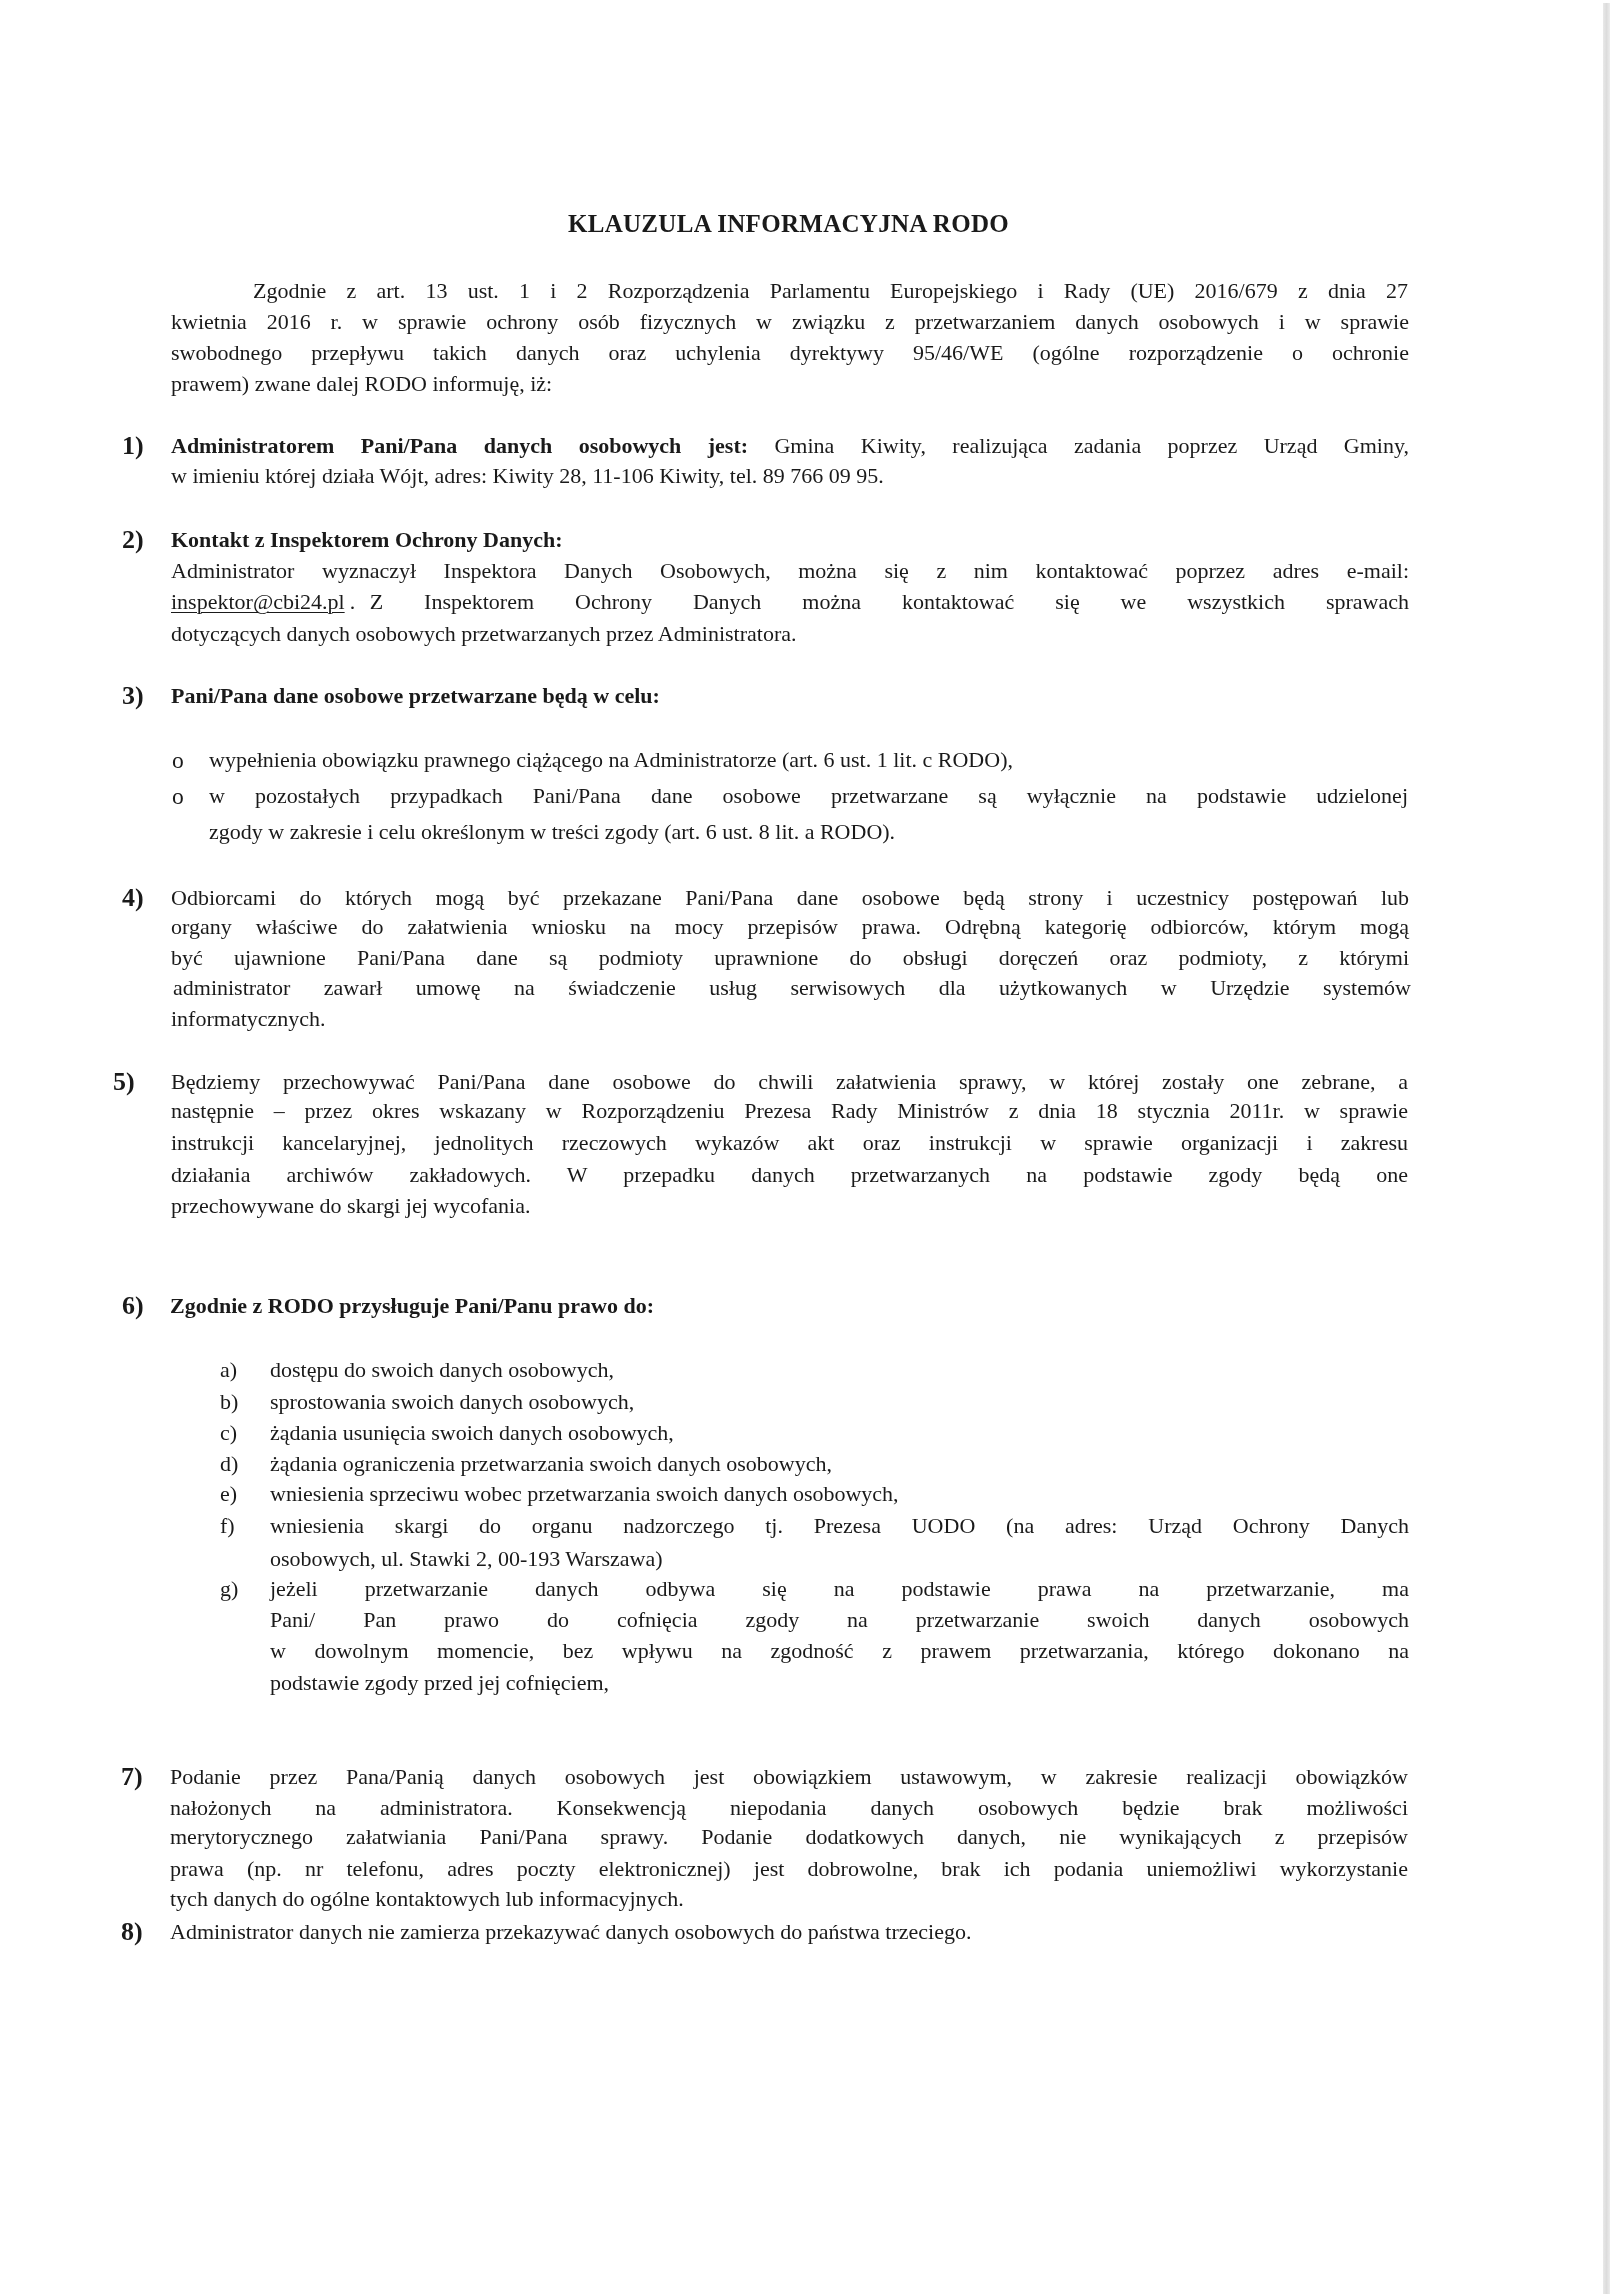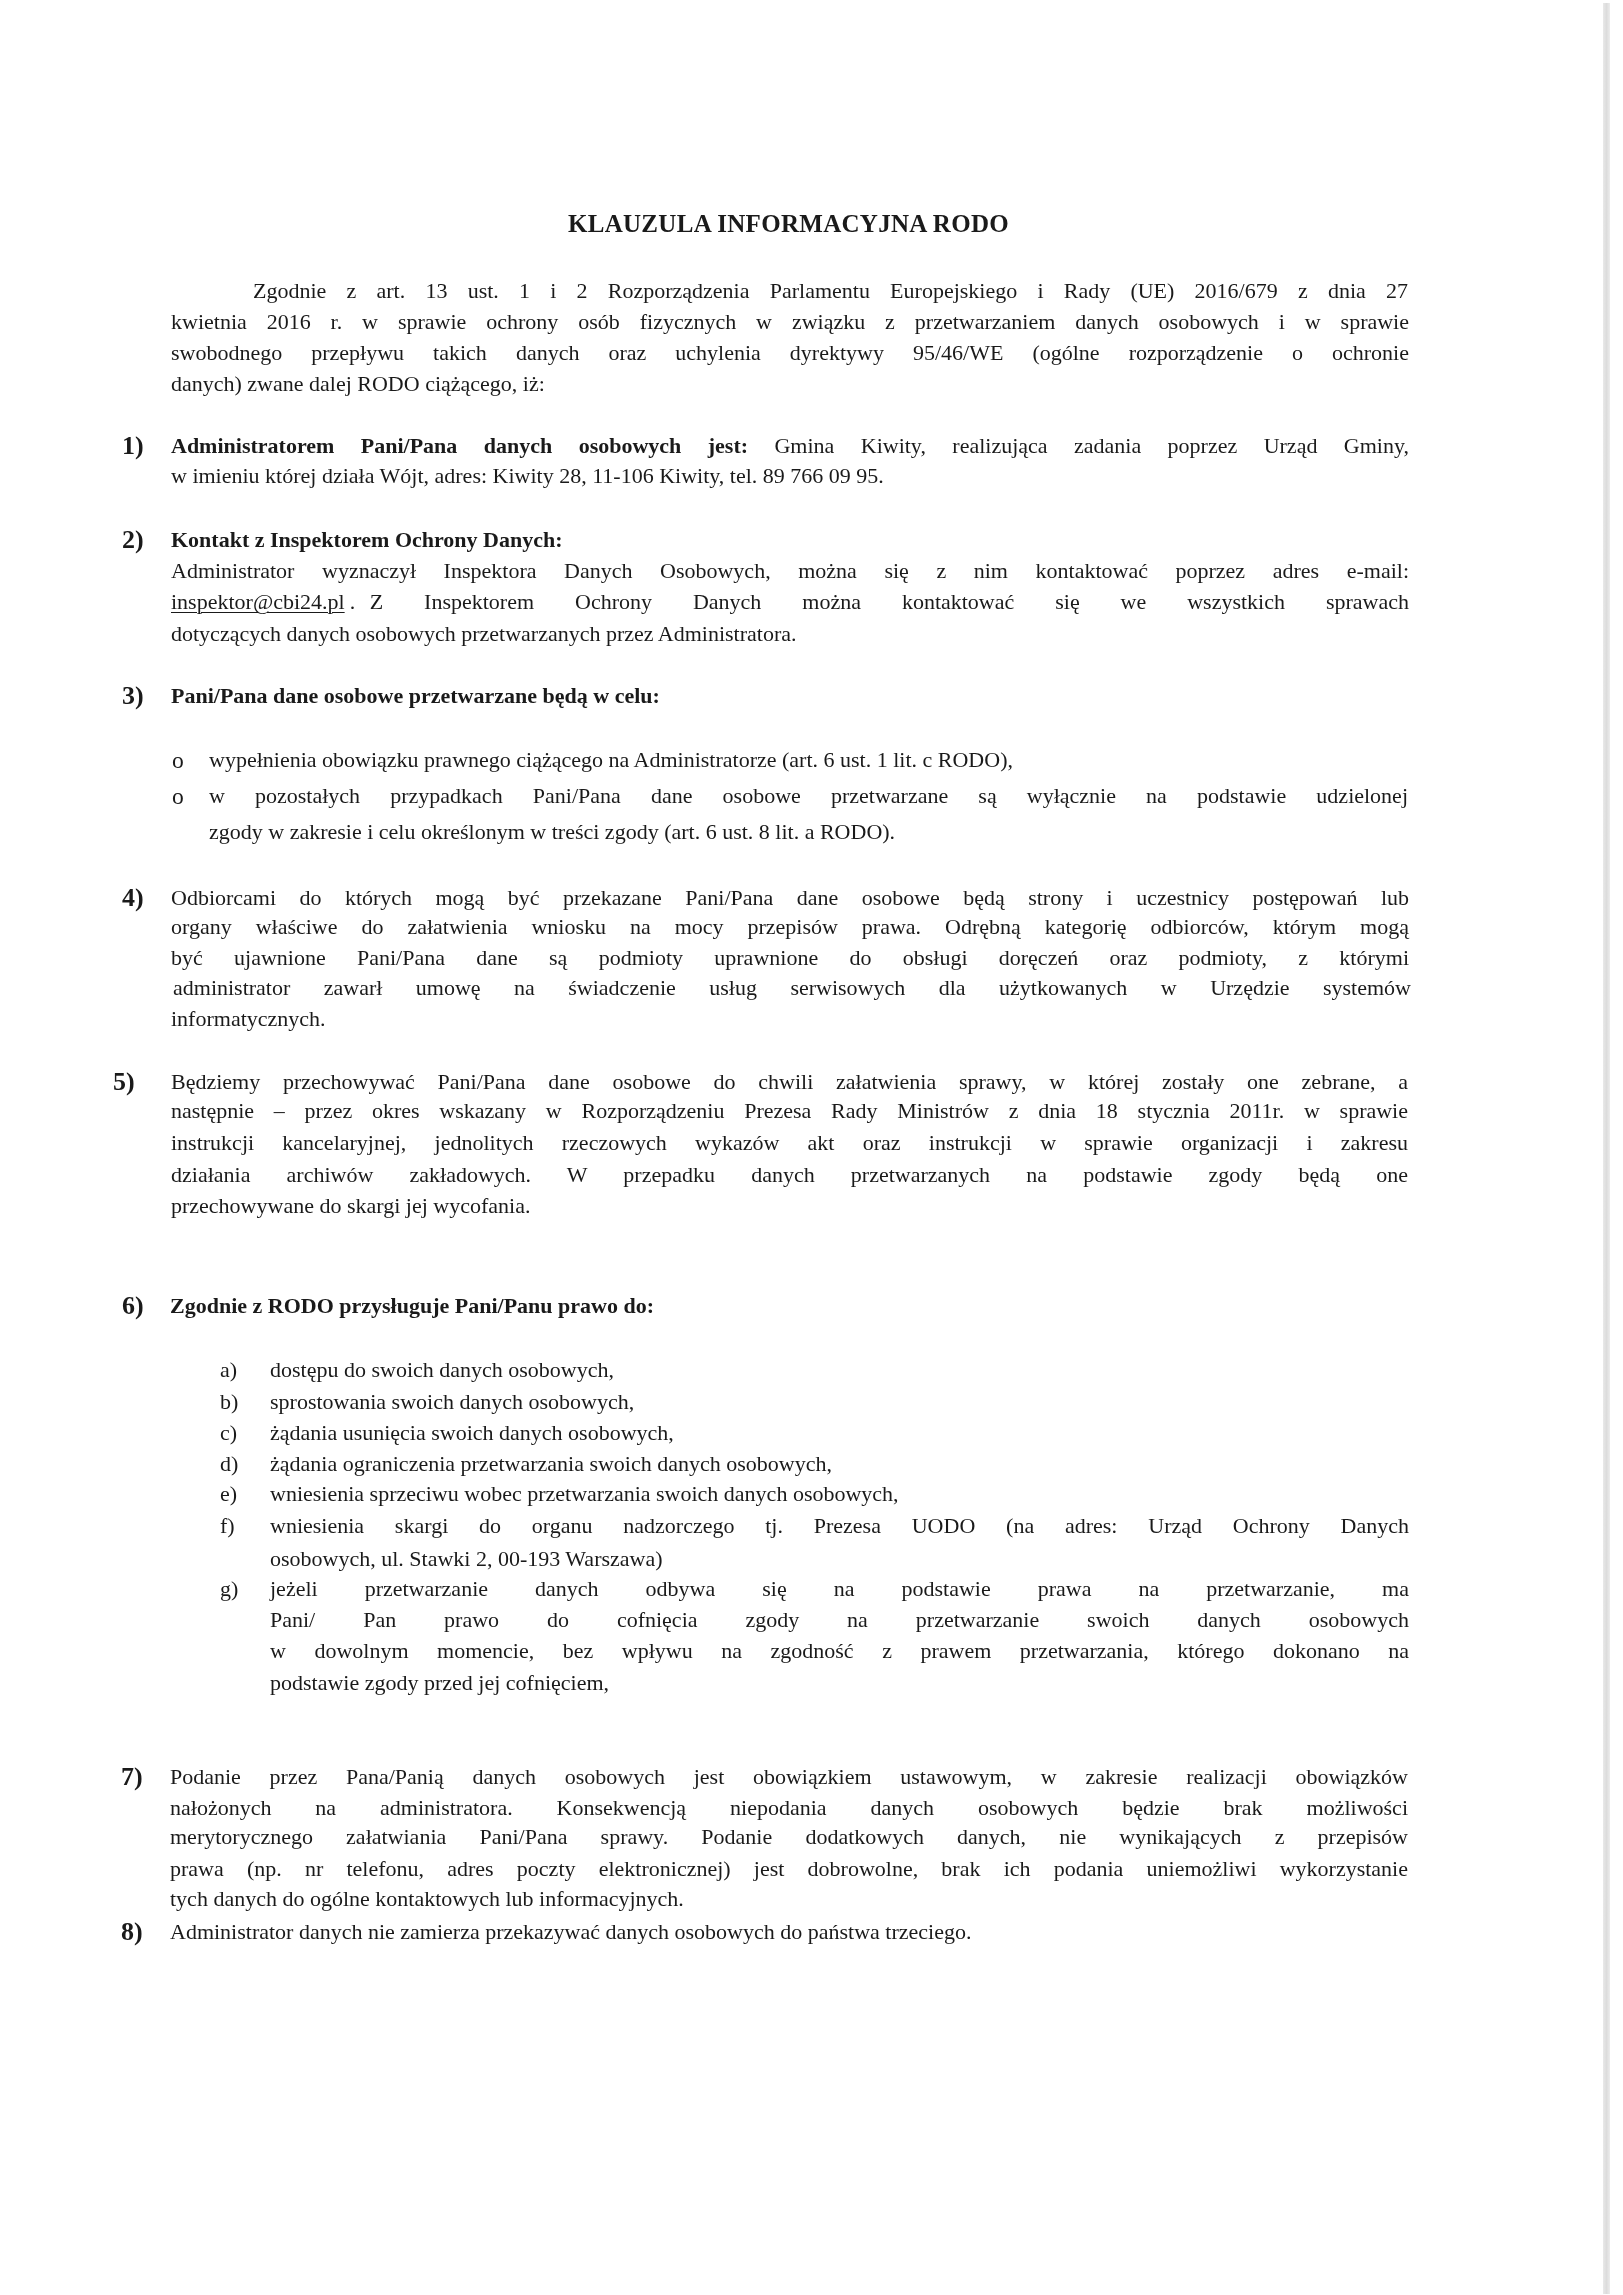--- a/index.html
+++ b/index.html
@@ -23,21 +23,21 @@
 <body>
 
 <div class="page">
   <div class="scan-strip"></div>
 
   <div class="title"><span>KLAUZULA INFORMACYJNA RODO</span></div>
 
   <div class="line just" style="left:253px; width:1155px; top:278px;">Zgodnie z art. 13 ust. 1 i 2 Rozporządzenia Parlamentu Europejskiego i Rady (UE) 2016/679  z dnia 27</div>
   <div class="line just" style="left:171px; width:1238px; top:309px;">kwietnia 2016 r. w sprawie ochrony osób fizycznych w związku z przetwarzaniem danych osobowych  i w sprawie</div>
   <div class="line just" style="left:171px; width:1238px; top:340px;">swobodnego przepływu takich danych oraz uchylenia dyrektywy 95/46/WE (ogólne rozporządzenie o ochronie</div>
-  <div class="line" style="left:171px; top:371px;">danych) zwane dalej RODO ciążącego, iż:</div>
+  <div class="line" style="left:171px; top:371px;">prawem) zwane dalej RODO informuję, iż:</div>
 
   <div class="num" style="left:122px; top:433px;">1)</div>
   <div class="line just" style="left:171px; width:1238px; top:433px;"><span class="bold">Administratorem Pani/Pana danych osobowych jest:</span><span> Gmina Kiwity, realizująca zadania poprzez Urząd Gminy,</span></div>
   <div class="line" style="left:171px; top:463px;">w imieniu której działa Wójt, adres: Kiwity 28, 11-106 Kiwity, tel. 89 766 09 95.</div>
 
   <div class="num" style="left:122px; top:527px;">2)</div>
   <div class="line bold" style="left:171px; top:527px;">Kontakt z Inspektorem Ochrony Danych:</div>
   <div class="line just" style="left:171px; width:1238px; top:558px;">Administrator wyznaczył Inspektora Danych Osobowych, można się z nim kontaktować poprzez adres e-mail:</div>
   <div class="line" style="left:171px; width:1238px; top:589px; display:flex; justify-content:space-between;">
     <span class="email">inspektor@cbi24.pl</span>

